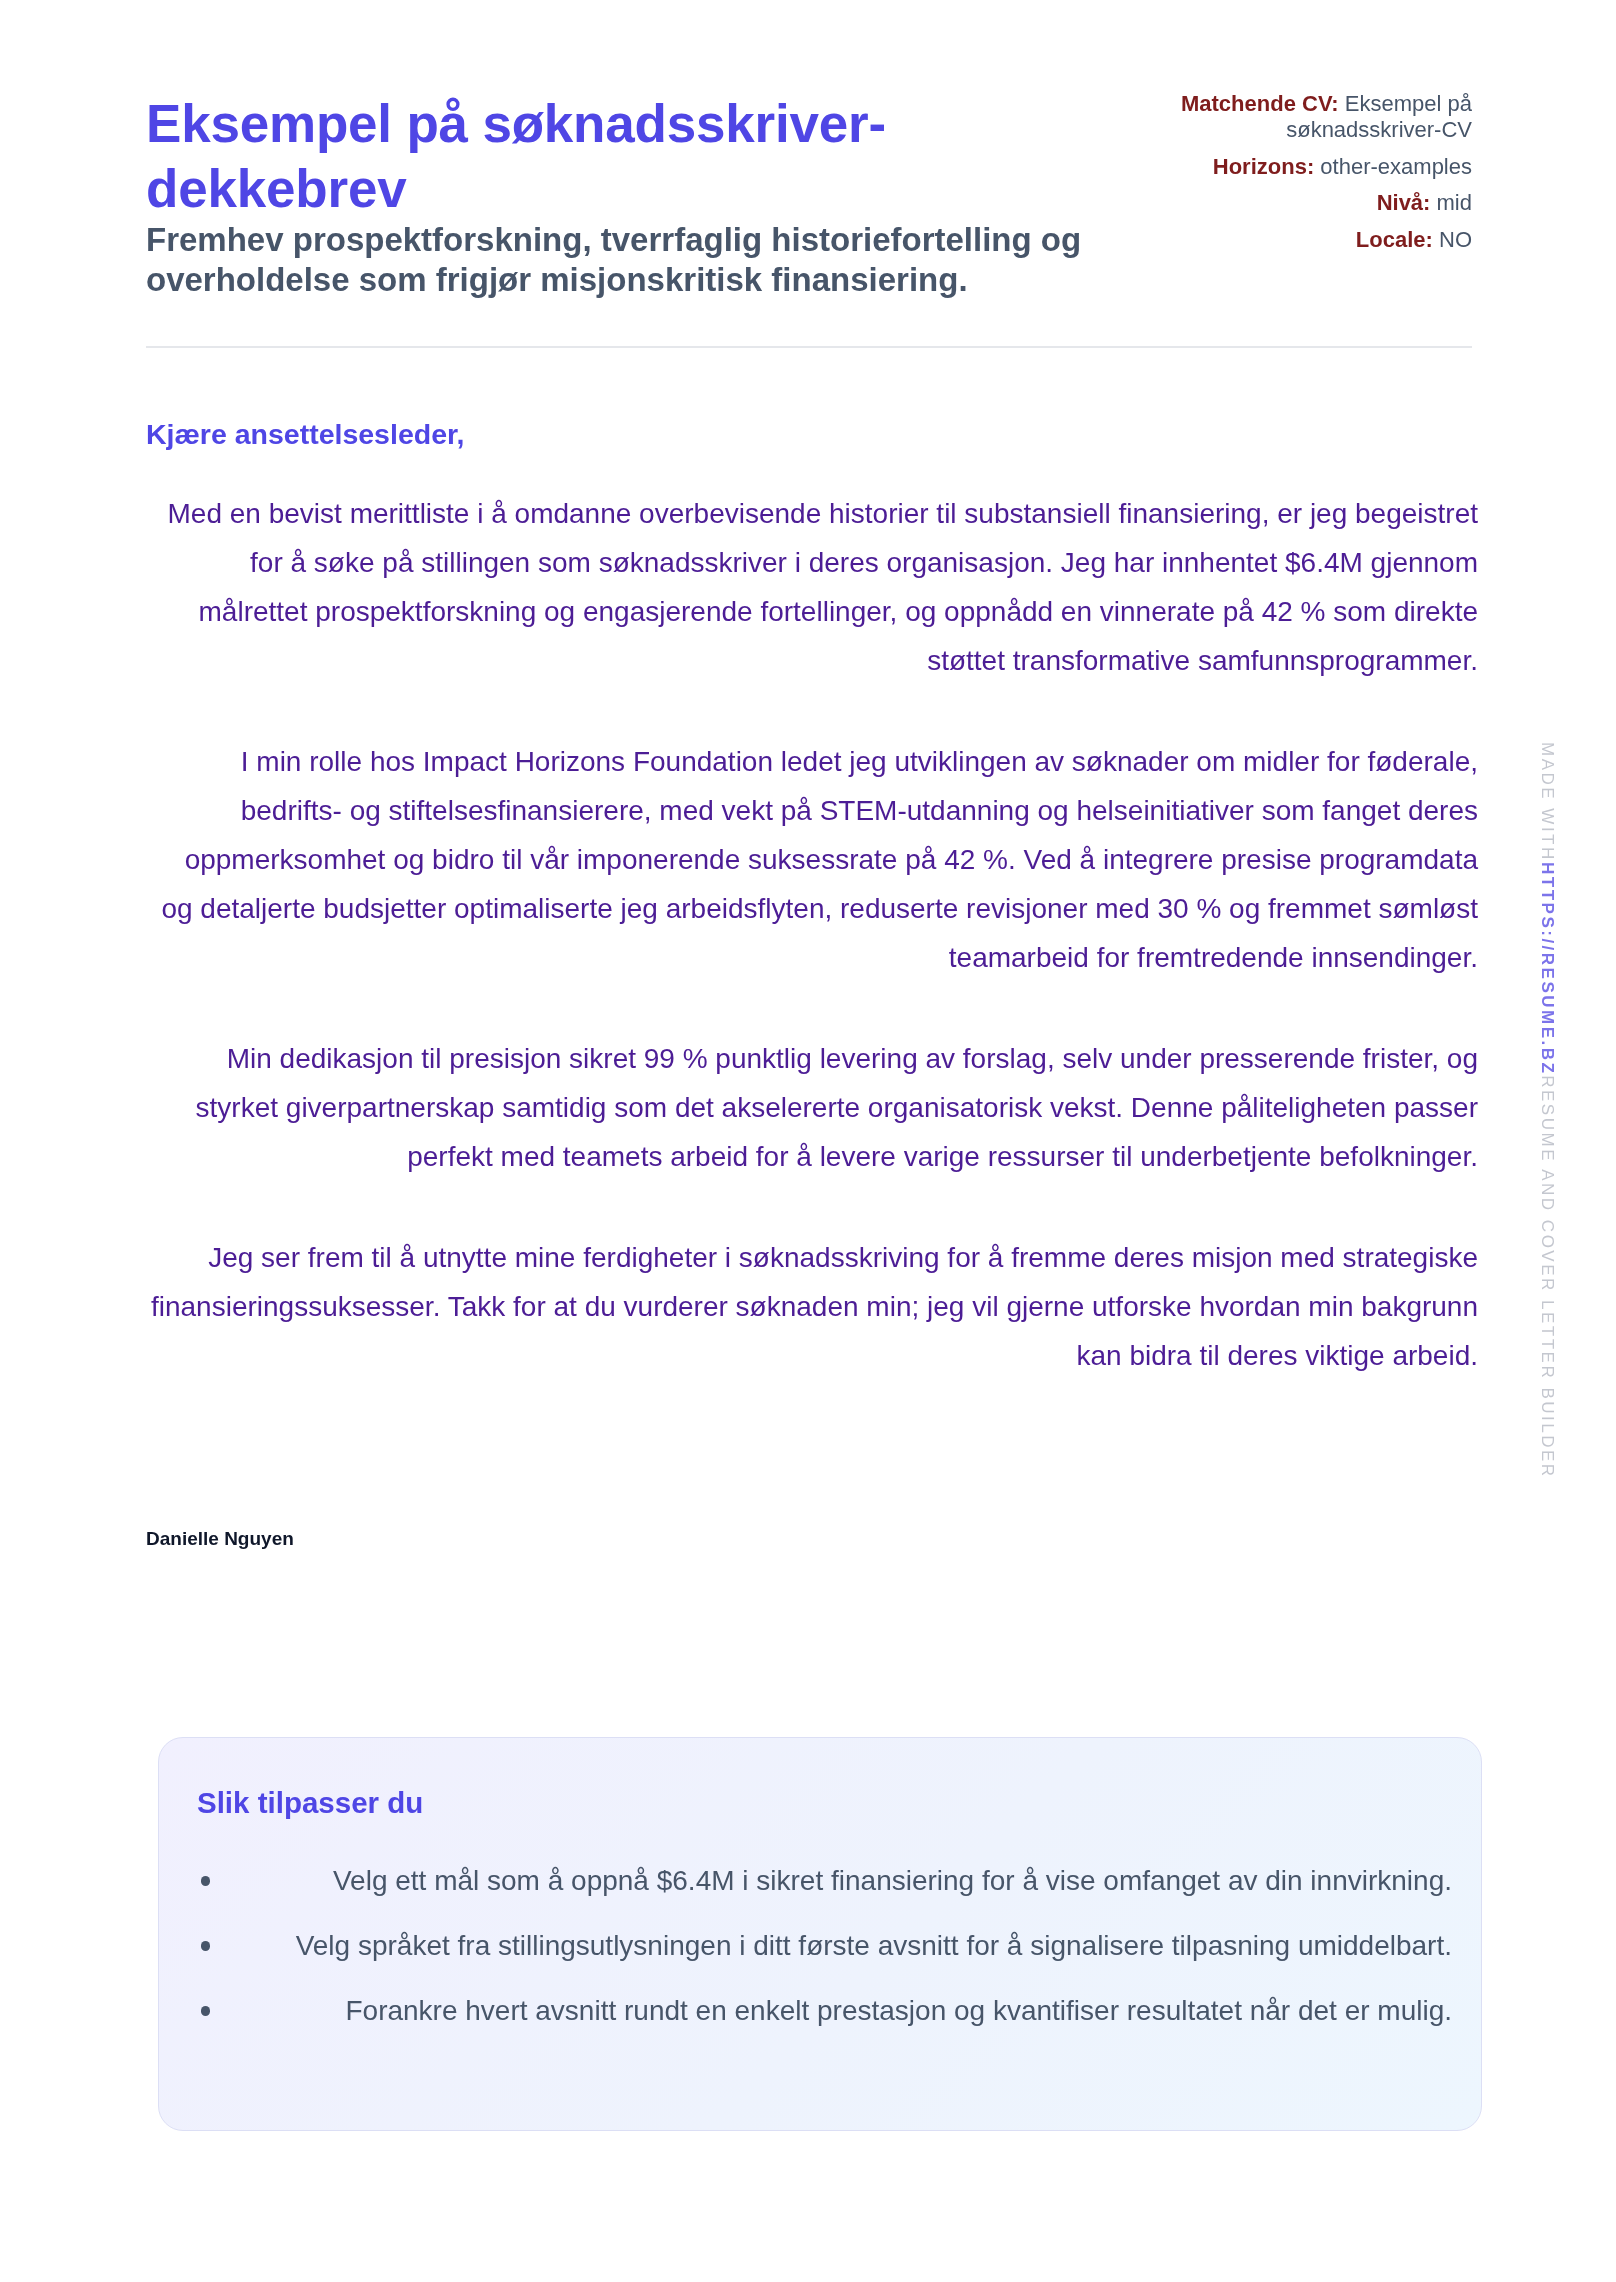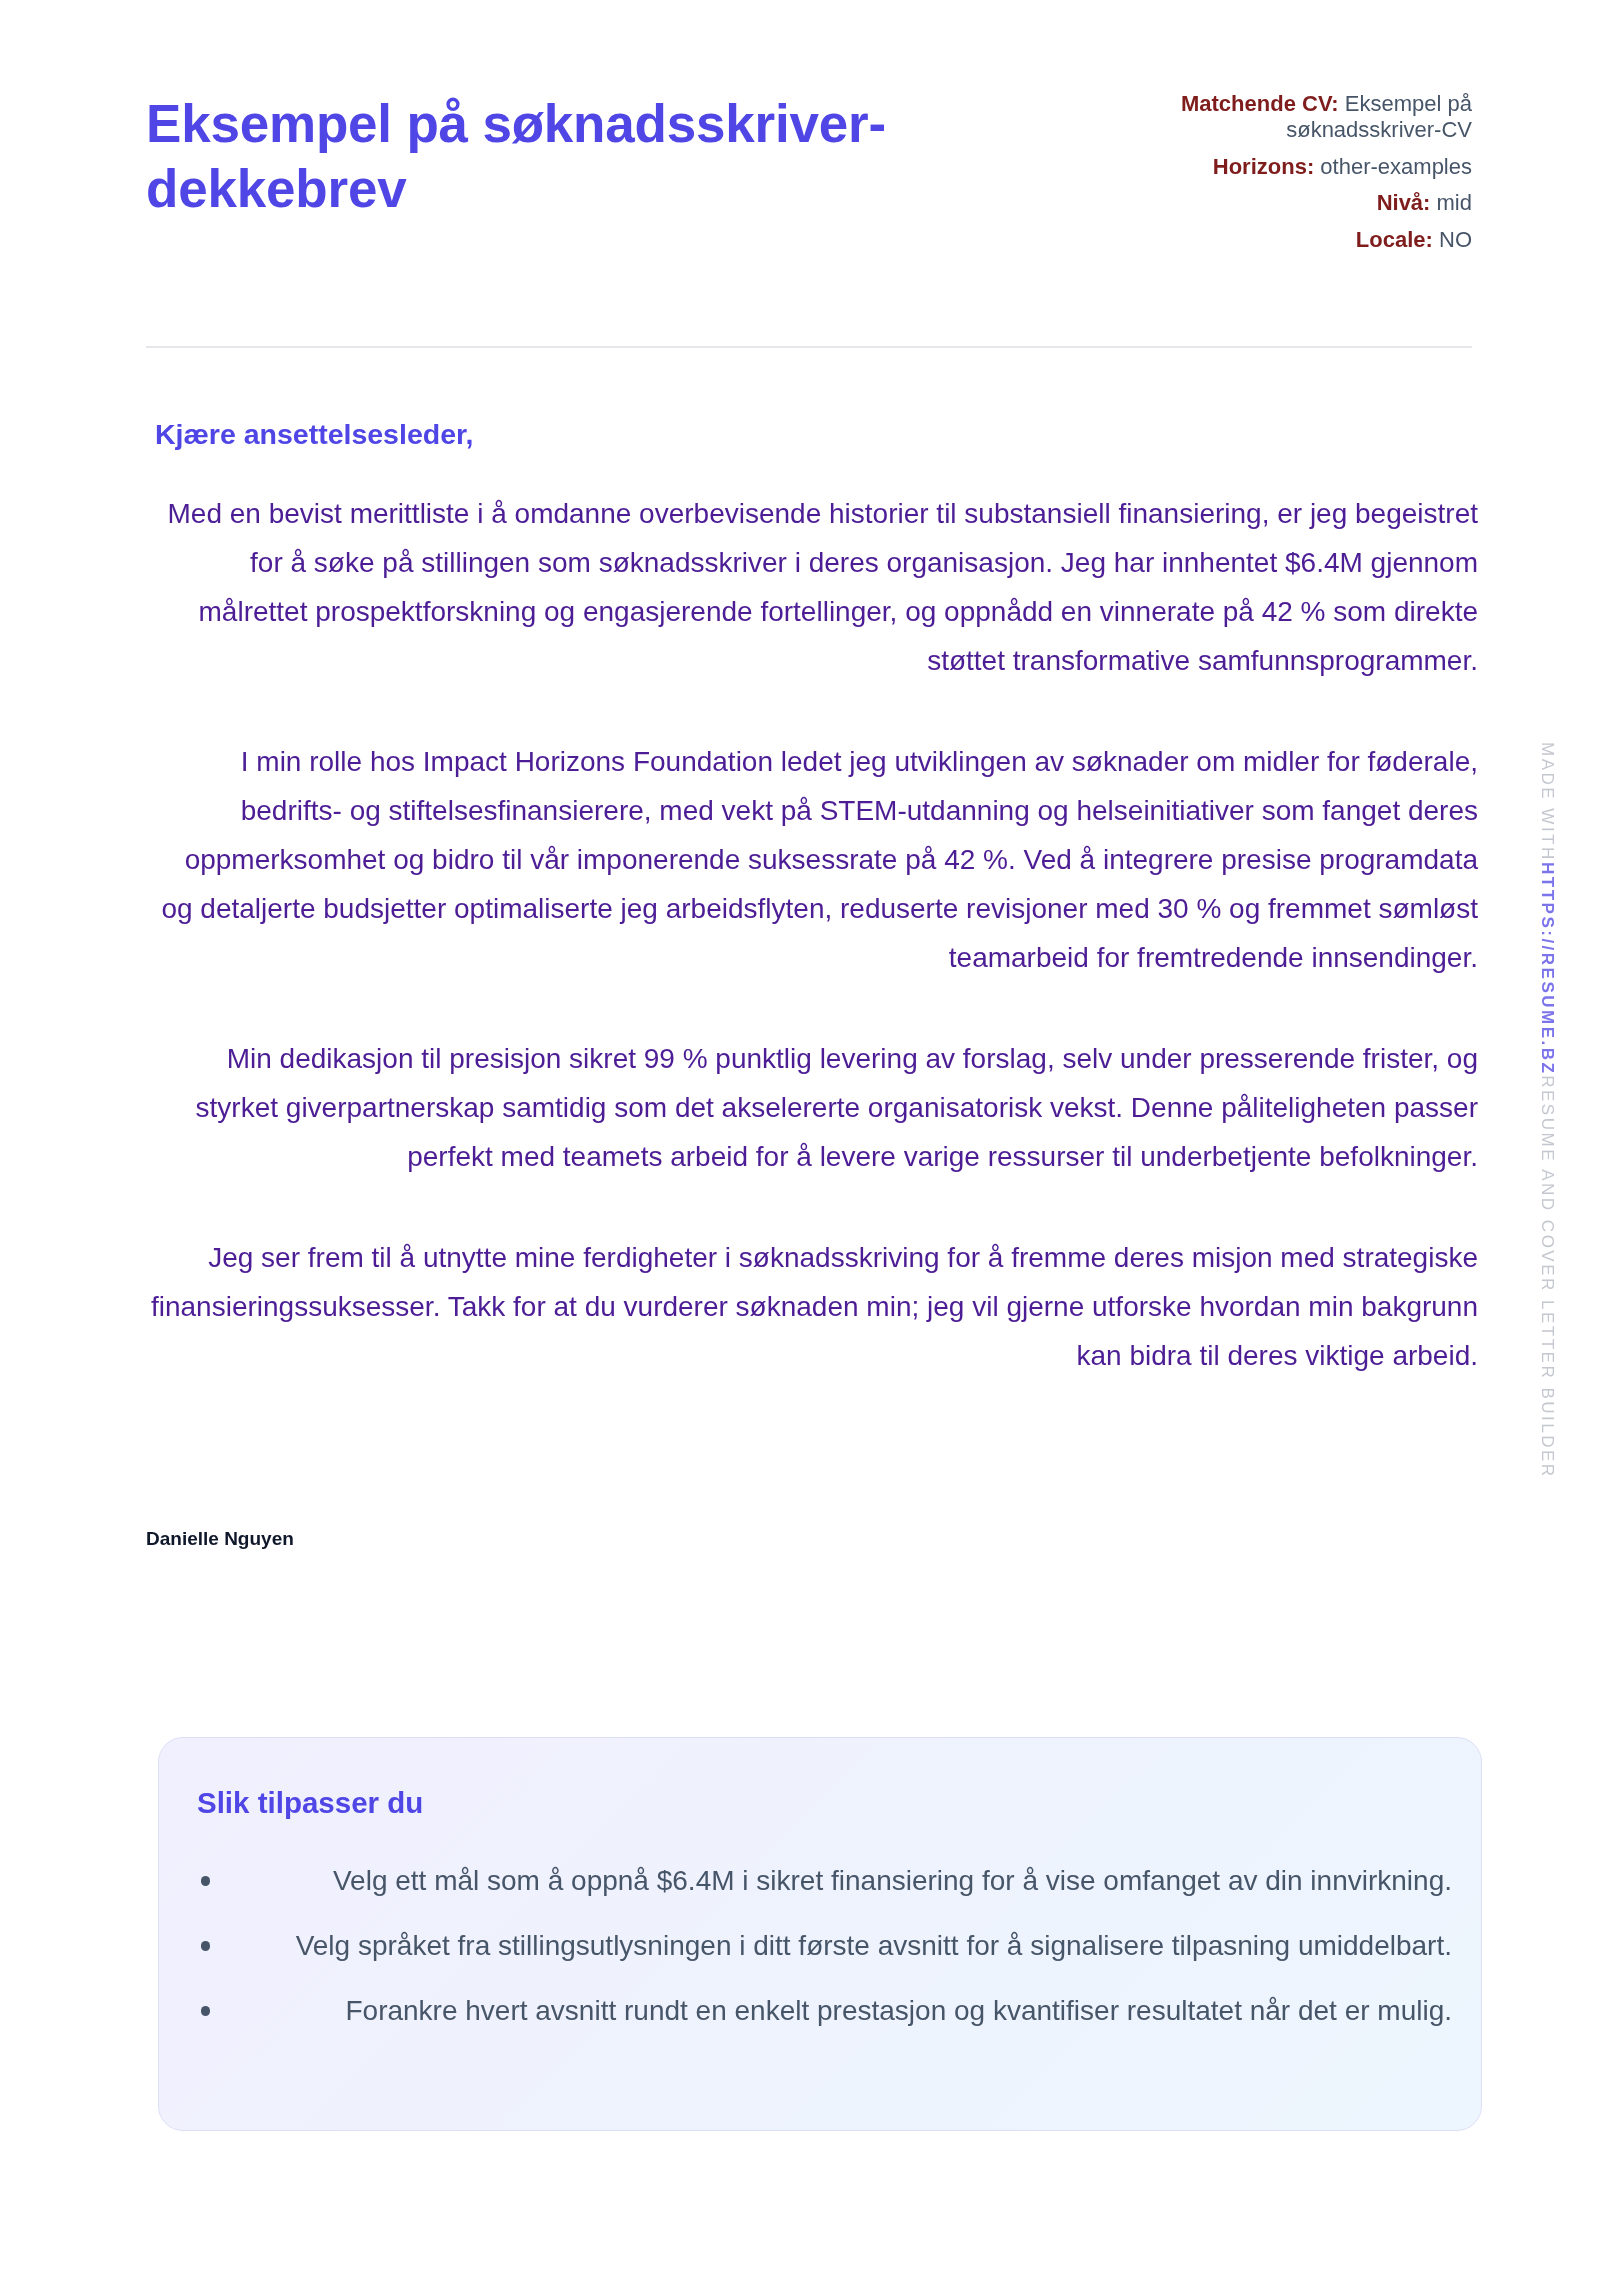--- a/index.html
+++ b/index.html
@@ -73,21 +73,21 @@
       position: absolute;
       left: 0;
       top: 346px;
       width: 1326px;
       height: 1.9px;
       background: #e5e7eb;
     }
     
     .greeting {
       position: absolute;
-      left: 9px;
+      left: 0;
       top: 415px;
       margin: 0;
       font-size: 28.5px;
       line-height: 38px;
       font-weight: 700;
       color: #4f46e5;
     }
     .body {
       position: absolute;
       left: 0;
@@ -190,20 +190,21 @@
       margin: 0 0.6em;
     }
   </style>
 </head>
 <body>
 
 <div class="page">
 
   <header class="header">
     <h1 class="title">Eksempel på søknadsskriver-dekkebrev</h1>
+    <h2 class="subtitle">Fremhev prospektforskning, tverrfaglig historiefortelling og overholdelse som frigjør misjonskritisk finansiering.</h2>
 
     <div class="meta">
       <div class="meta-row">
         <span class="meta-label">Matchende CV:</span>
         <span class="meta-value">Eksempel på søknadsskriver-CV</span>
       </div>
       <div class="meta-row">
         <span class="meta-label">Horizons:</span>
         <span class="meta-value">other-examples</span>
       </div>

